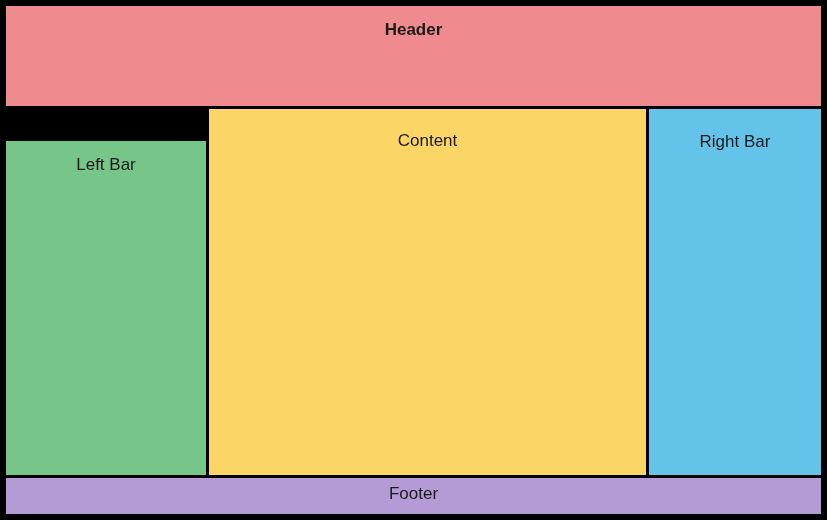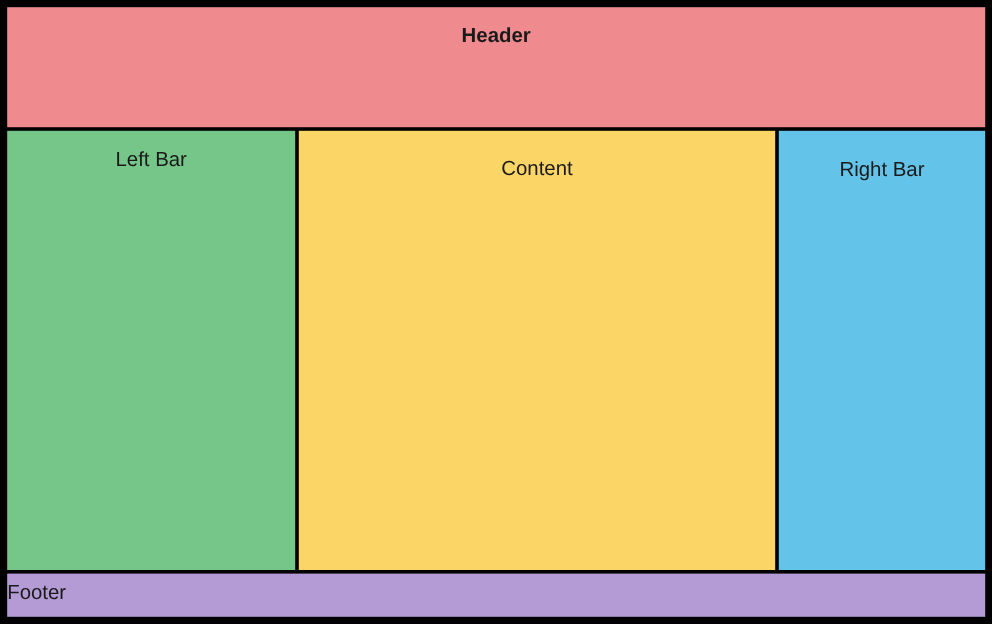--- a/index.html
+++ b/index.html
@@ -26,41 +26,43 @@
       font-weight: bold;
     }
     .middle {
       display: flex;
       flex: 1;
       margin-top: 3px;
       margin-bottom: 3px;
     }
     .left {
       background: #76c589;
-      width: 240px;
+      width: 200px;
       text-align: center;
       padding-top: 14px;
+      margin-top: 32px;
     }
     .content {
       background: #fbd565;
       flex: 1;
       text-align: center;
       padding-top: 22px;
       margin-left: 3px;
       margin-right: 3px;
     }
     .right {
       background: #63c3e8;
       width: 172px;
       text-align: center;
       padding-top: 23px;
     }
     .footer {
       background: #b49bd5;
       height: 36px;
+      text-align: center;
       padding-top: 6px;
     }
   </style>
 </head>
 <body>
 
 <div class="header">
   <span>Header</span>
 </div>
 

